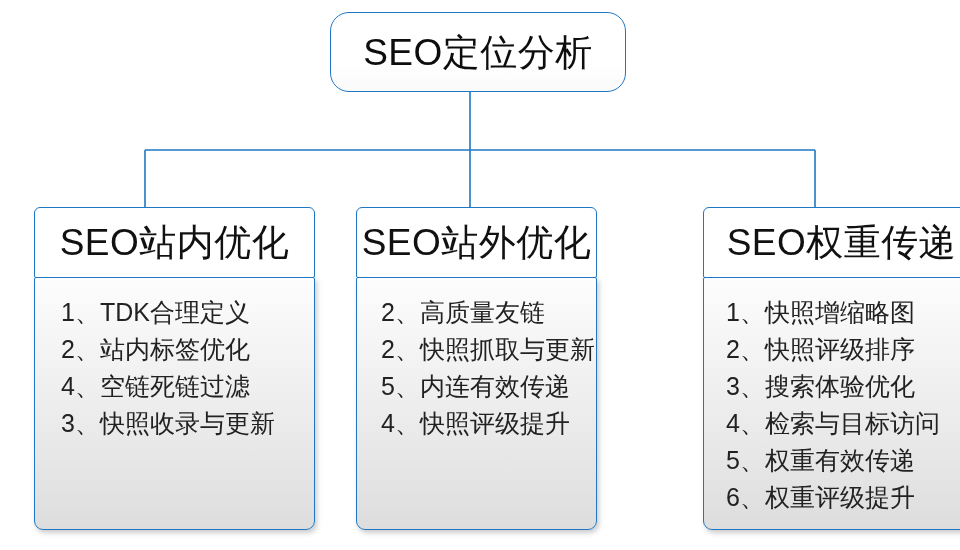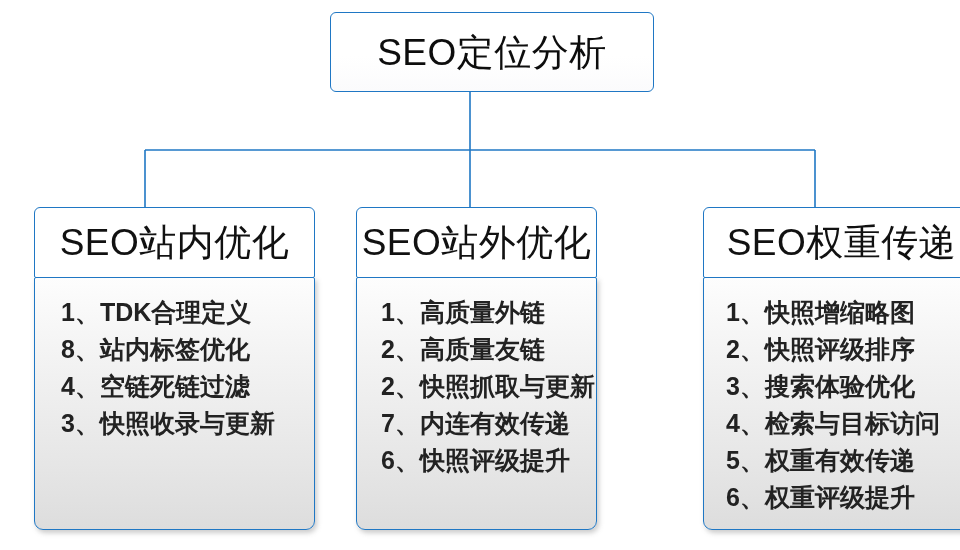--- a/index.html
+++ b/index.html
@@ -30,25 +30,25 @@
     width: 960px;
     height: 550px;
     pointer-events: none;
   }
 
   
   .root-node {
     position: absolute;
     left: 330px;
     top: 12px;
-    width: 324px;
+    width: 296px;
     height: 80px;
     box-sizing: border-box;
     border: 1.3px solid #1f77c4;
-    border-radius: 6px;
+    border-radius: 19px;
     background: linear-gradient(180deg, #ffffff 0%, #ffffff 55%, #fbfbfc 100%);
     display: flex;
     align-items: center;
     justify-content: center;
   }
   .root-label {
     font-size: 37px;
     line-height: 1;
     color: #0d0d0d;
     letter-spacing: 0.5px;
@@ -106,21 +106,20 @@
     list-style: none;
     margin: 0;
     padding: 0;
   }
   .branch-list-item {
     font-size: 25px;
     line-height: 37px;
     color: #222222;
     white-space: nowrap;
     padding-left: 26px;
-    font-weight: bold;
   }
   .col-2 .branch-list-item { padding-left: 24px; }
   .col-3 .branch-list-item { padding-left: 22px; }
 </style>
 </head>
 <body>
 
 <div id="diagram-canvas">
 
   <svg id="connector-layer" viewBox="0 0 960 550" width="960" height="550" xmlns="http://www.w3.org/2000/svg">
@@ -140,38 +139,37 @@
     <span class="root-label">SEO定位分析</span>
   </div>
 
   <div class="branch-column col-1">
     <div class="branch-header">
       <span class="branch-header-label">SEO站内优化</span>
     </div>
     <div class="branch-body">
       <ul class="branch-list">
         <li class="branch-list-item">1、TDK合理定义</li>
-        <li class="branch-list-item">8、站内标签优化</li>
+        <li class="branch-list-item">2、站内标签优化</li>
         <li class="branch-list-item">4、空链死链过滤</li>
         <li class="branch-list-item">3、快照收录与更新</li>
       </ul>
     </div>
   </div>
 
   <div class="branch-column col-2">
     <div class="branch-header">
       <span class="branch-header-label">SEO站外优化</span>
     </div>
     <div class="branch-body">
       <ul class="branch-list">
-        <li class="branch-list-item">1、高质量外链</li>
         <li class="branch-list-item">2、高质量友链</li>
         <li class="branch-list-item">2、快照抓取与更新</li>
-        <li class="branch-list-item">7、内连有效传递</li>
-        <li class="branch-list-item">6、快照评级提升</li>
+        <li class="branch-list-item">5、内连有效传递</li>
+        <li class="branch-list-item">4、快照评级提升</li>
       </ul>
     </div>
   </div>
 
   <div class="branch-column col-3">
     <div class="branch-header">
       <span class="branch-header-label">SEO权重传递</span>
     </div>
     <div class="branch-body">
       <ul class="branch-list">

